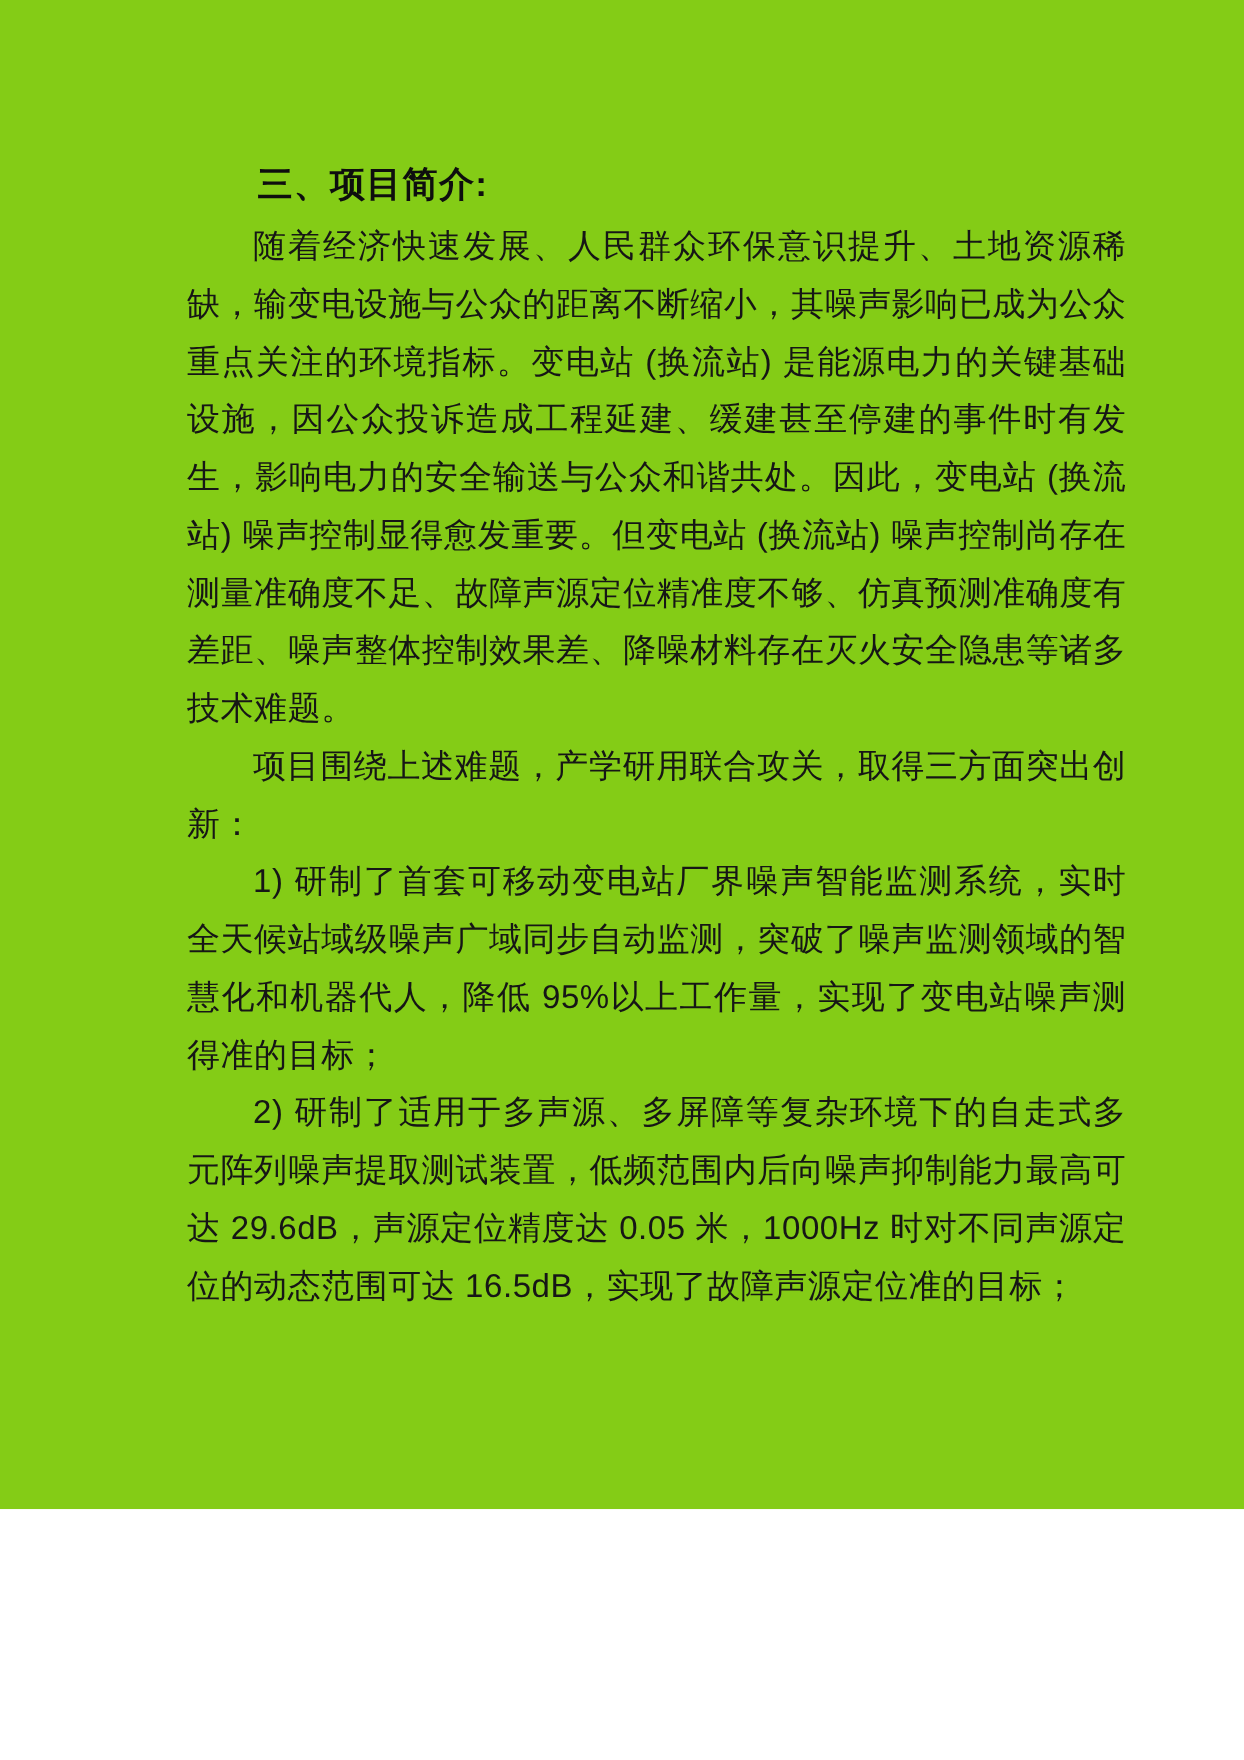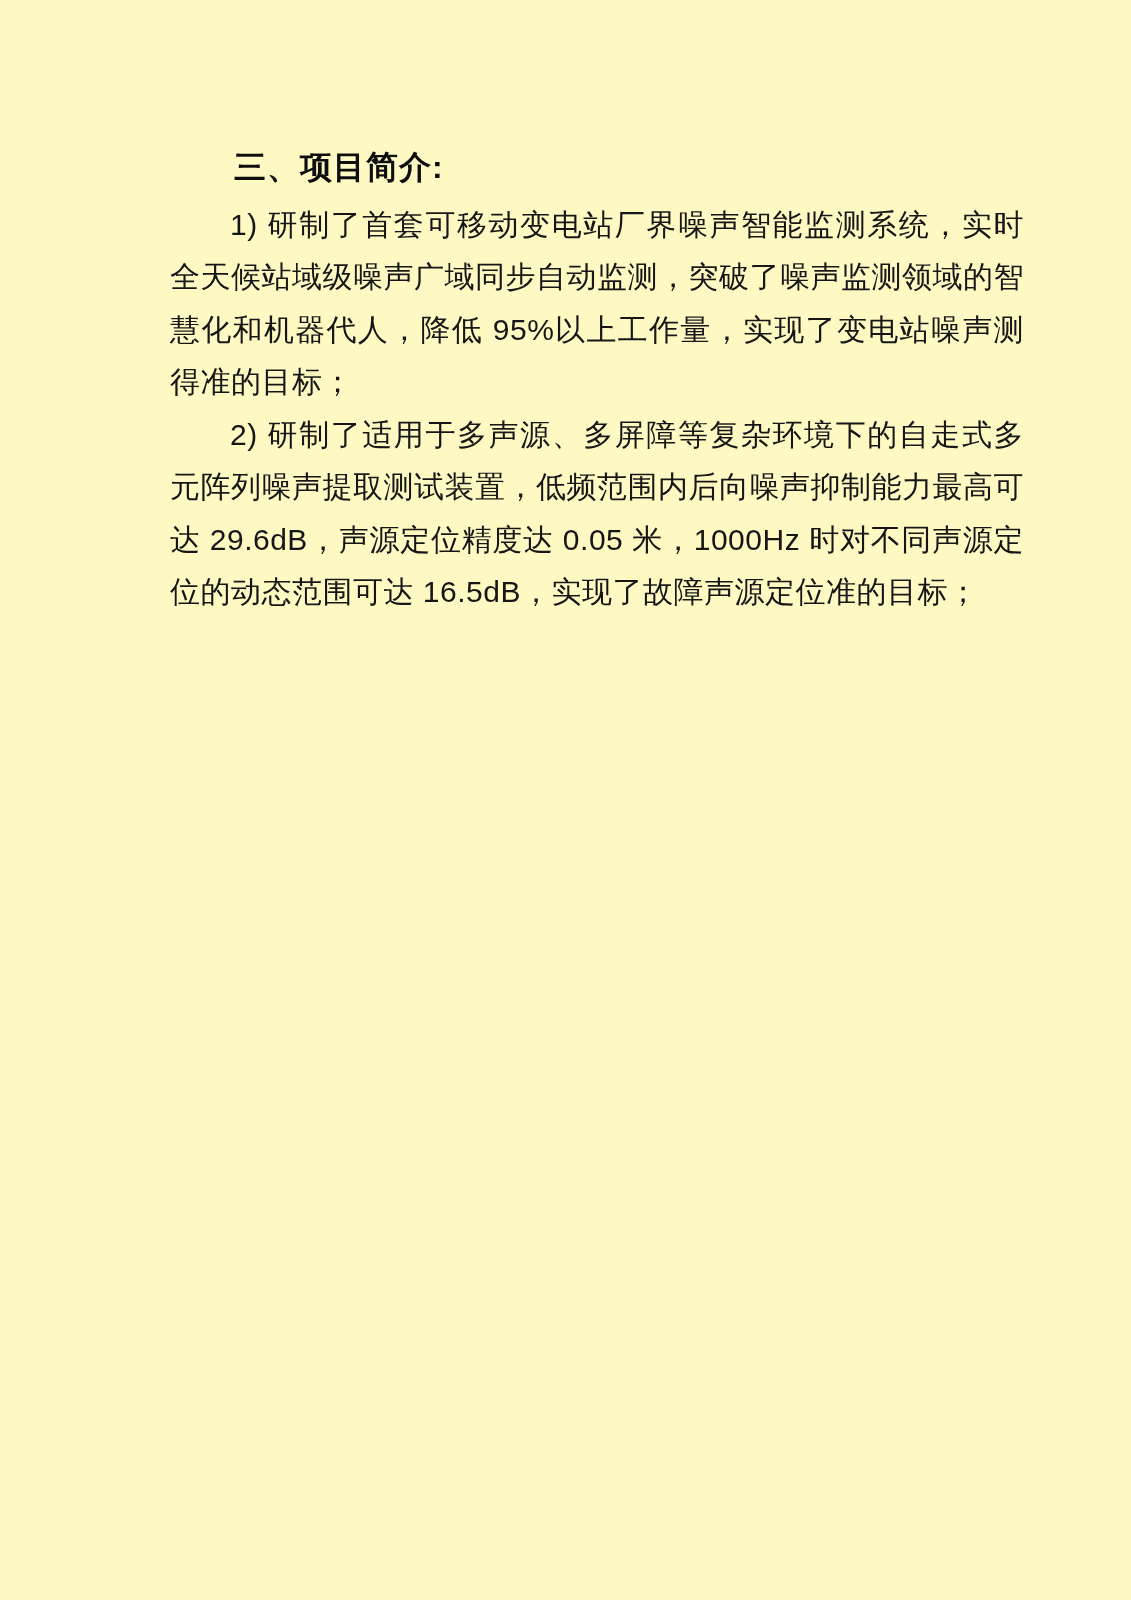--- a/index.html
+++ b/index.html
@@ -4,23 +4,23 @@
 <style>
   
   html, body {
     margin: 0;
     padding: 0;
     background: #ffffff;
   }
   .page {
     position: relative;
     width: 1131px;
-    height: 1600px;
+    height: 1372px;
     margin: 0 auto;
-    background: #fef9c3;
+    background: #84cc16;
     box-sizing: border-box;
     padding: 141px 107px 0 170px;
     overflow: hidden;
     color: #161616;
     font-family: "Liberation Sans", "DejaVu Sans", sans-serif;
   }
   .doc-heading {
     margin: 0 0 5px 0;
     font-size: 32px;
     font-weight: bold;
@@ -41,19 +41,21 @@
     color: #161616;
     word-break: break-all;
   }
 </style>
 </head>
 <body>
 
 <div class="page">
   <h2 class="doc-heading">三、项目简介:</h2>
 
+  <p class="doc-para">随着经济快速发展、人民群众环保意识提升、土地资源稀缺，输变电设施与公众的距离不断缩小，其噪声影响已成为公众重点关注的环境指标。变电站 (换流站) 是能源电力的关键基础设施，因公众投诉造成工程延建、缓建甚至停建的事件时有发生，影响电力的安全输送与公众和谐共处。因此，变电站 (换流站) 噪声控制显得愈发重要。但变电站 (换流站) 噪声控制尚存在测量准确度不足、故障声源定位精准度不够、仿真预测准确度有差距、噪声整体控制效果差、降噪材料存在灭火安全隐患等诸多技术难题。</p>
 
+  <p class="doc-para">项目围绕上述难题，产学研用联合攻关，取得三方面突出创新：</p>
 
   <p class="doc-para">1) 研制了首套可移动变电站厂界噪声智能监测系统，实时全天候站域级噪声广域同步自动监测，突破了噪声监测领域的智慧化和机器代人，降低 95%以上工作量，实现了变电站噪声测得准的目标；</p>
 
   <p class="doc-para">2) 研制了适用于多声源、多屏障等复杂环境下的自走式多元阵列噪声提取测试装置，低频范围内后向噪声抑制能力最高可达 29.6dB，声源定位精度达 0.05 米，1000Hz 时对不同声源定位的动态范围可达 16.5dB，实现了故障声源定位准的目标；</p>
 
 </div>
 
 </body></html>

